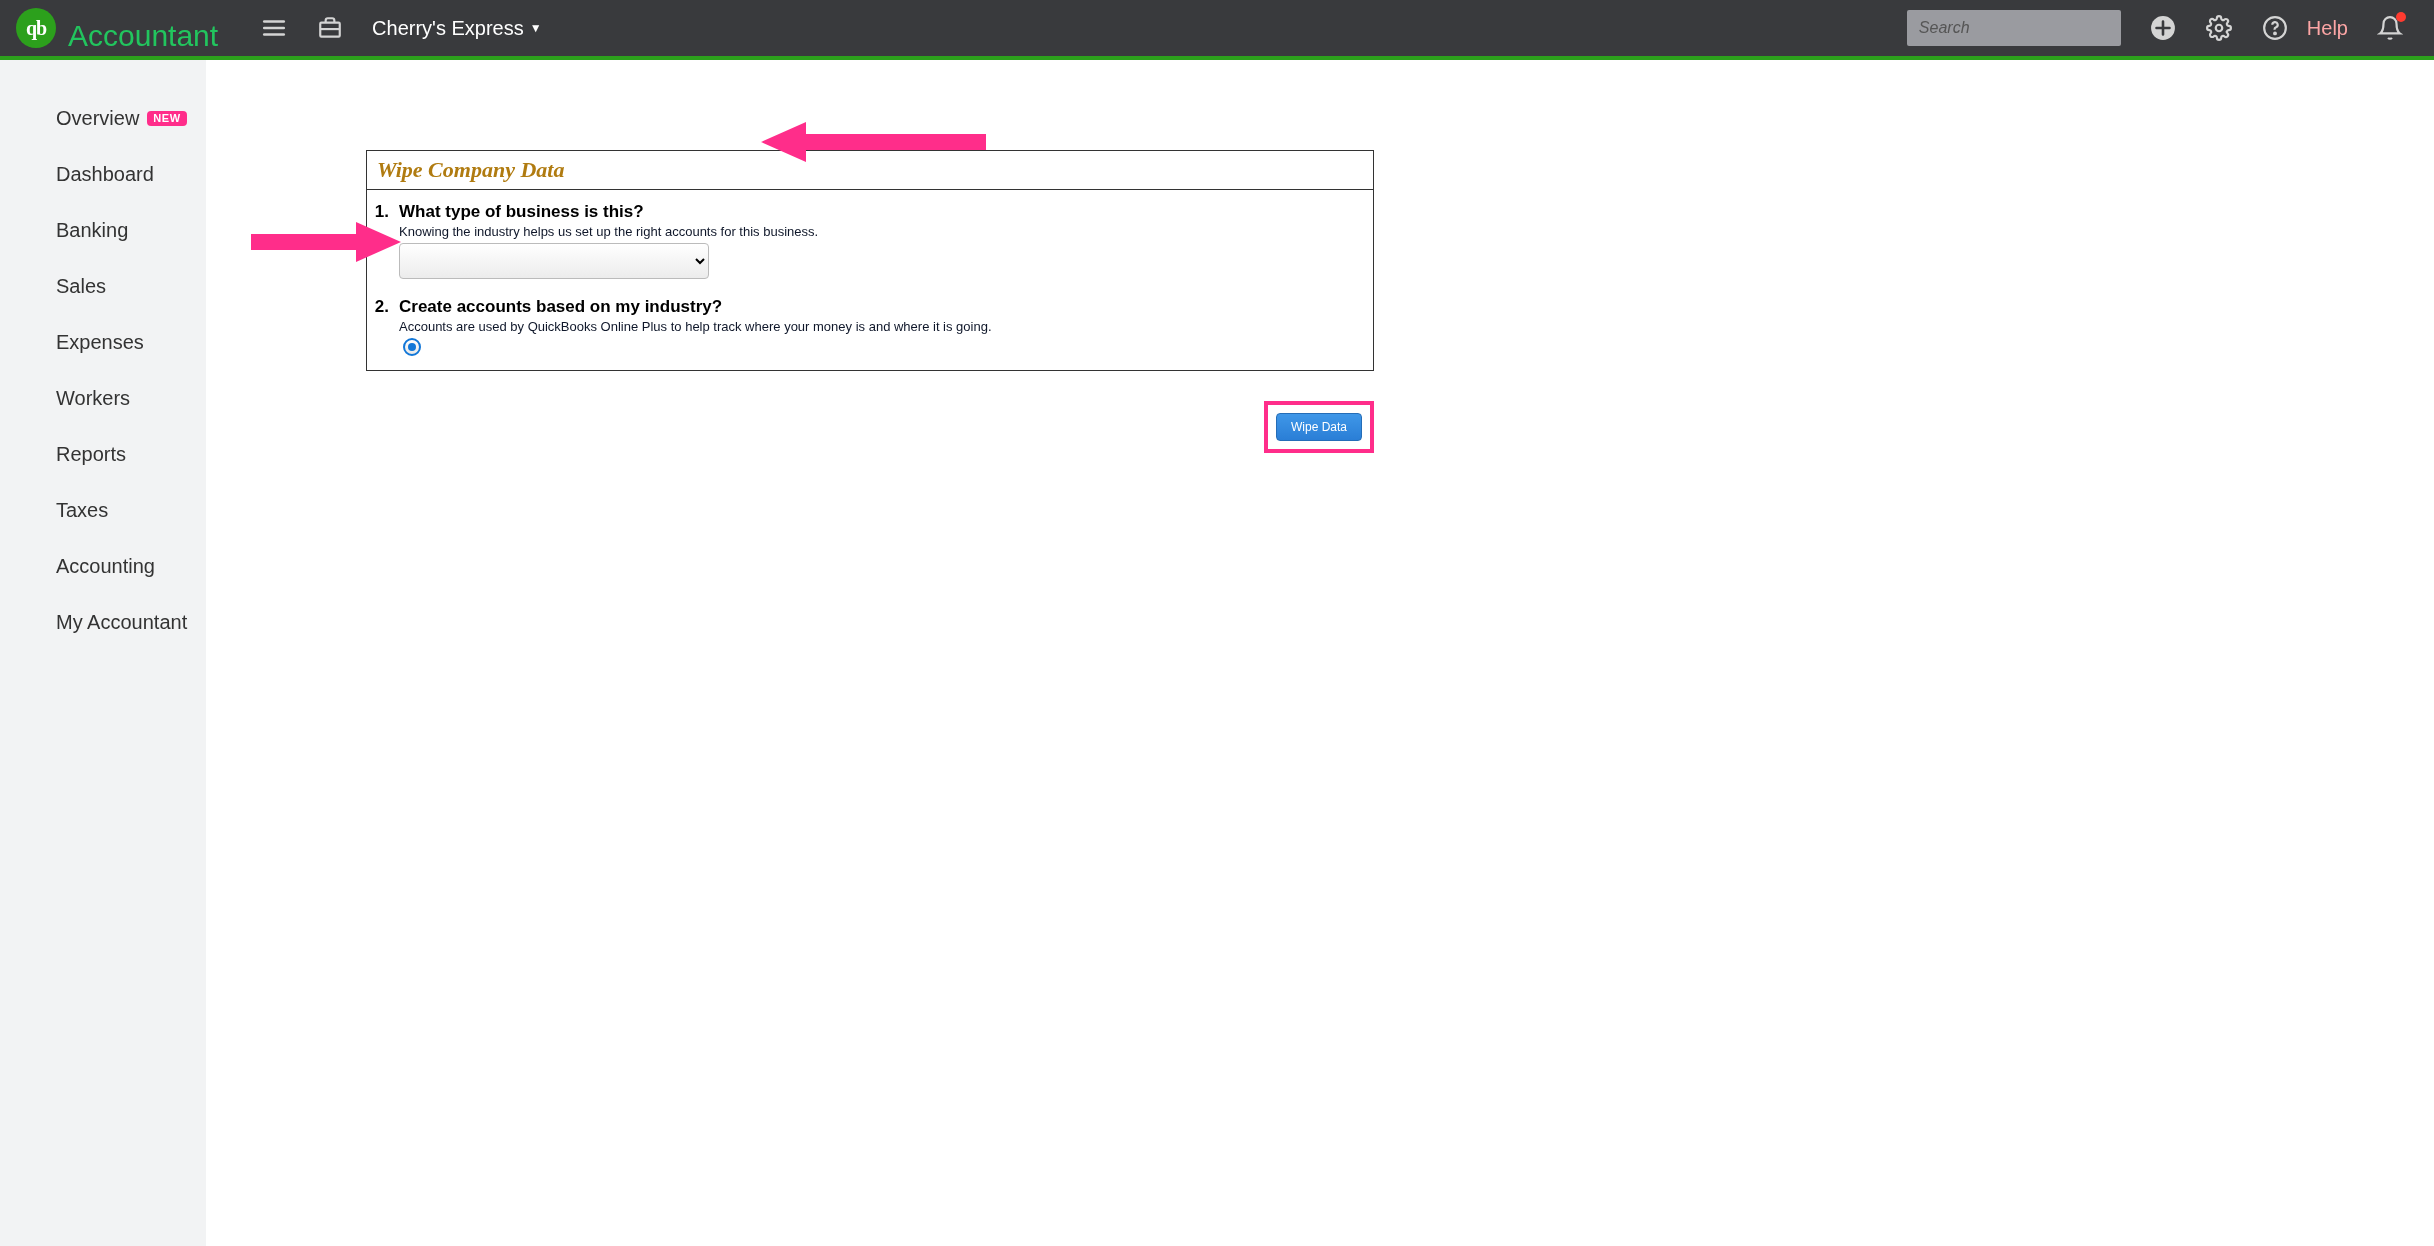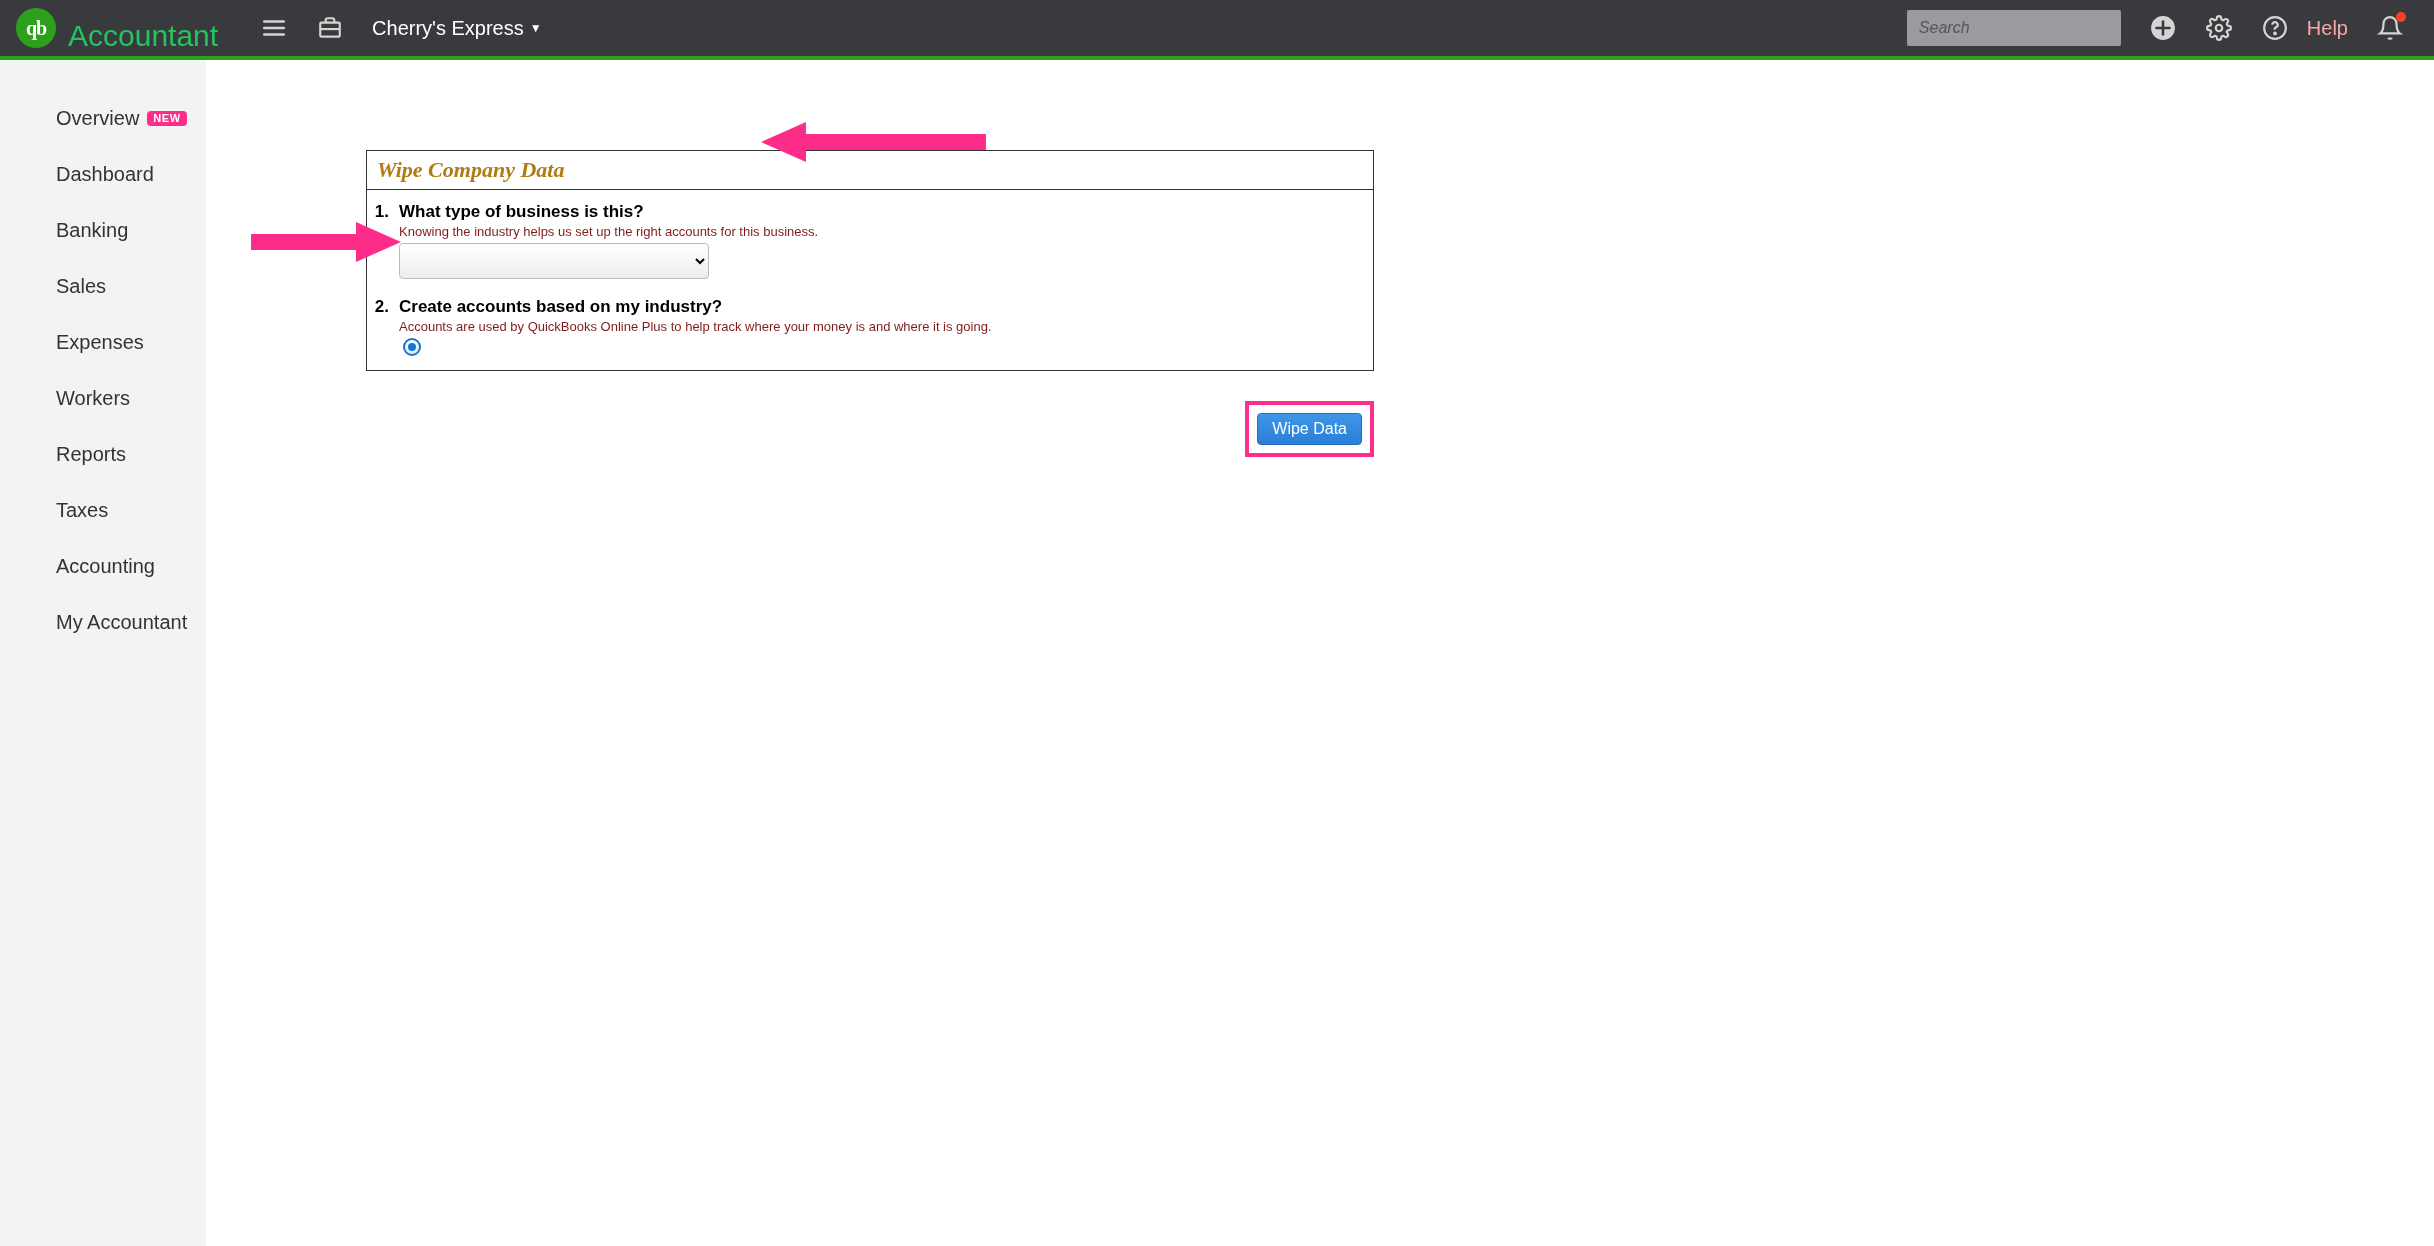--- a/index.html
+++ b/index.html
@@ -108,21 +108,21 @@
     font-size: 22px;
     color: #b07b10;
     padding: 6px 10px;
     border-bottom: 1px solid #333;
   }
   .panel-body { padding: 8px 4px 10px 4px; }
   .q-row { display: flex; padding: 4px 0; }
   .q-num { width: 22px; text-align: right; font-weight: 700; font-size: 17px; padding-right: 4px; }
   .q-content { flex: 1; padding-left: 6px; }
   .q-title { font-weight: 700; font-size: 17px; color: #000; }
-  .q-help { font-size: 13px; color: #7f1d1d; margin-top: 2px; }
+  .q-help { font-size: 13px; color: #0f172a; margin-top: 2px; }
   .q-select {
     margin-top: 4px;
     width: 310px; height: 20px;
     font-size: 13px;
     border: 1px solid #bbb;
     border-radius: 4px;
     padding: 17px 6px;
     background: linear-gradient(#ffffff, #ececec);
   }
   .radio-row {
@@ -147,21 +147,21 @@
   .wipe-highlight {
     border: 4px solid #ff2d8a;
     padding: 8px;
   }
   .wipe-btn {
     background: linear-gradient(#3f97e8, #2a7ed6);
     color: #fff;
     border: 1px solid #256db7;
     border-radius: 4px;
     padding: 6px 14px;
-    font-size: 16px;
+    font-size: 12px;
     cursor: pointer;
   }
 
   
   .arrow {
     position: absolute;
     pointer-events: none;
   }
   .arrow svg { display: block; }
 </style>

